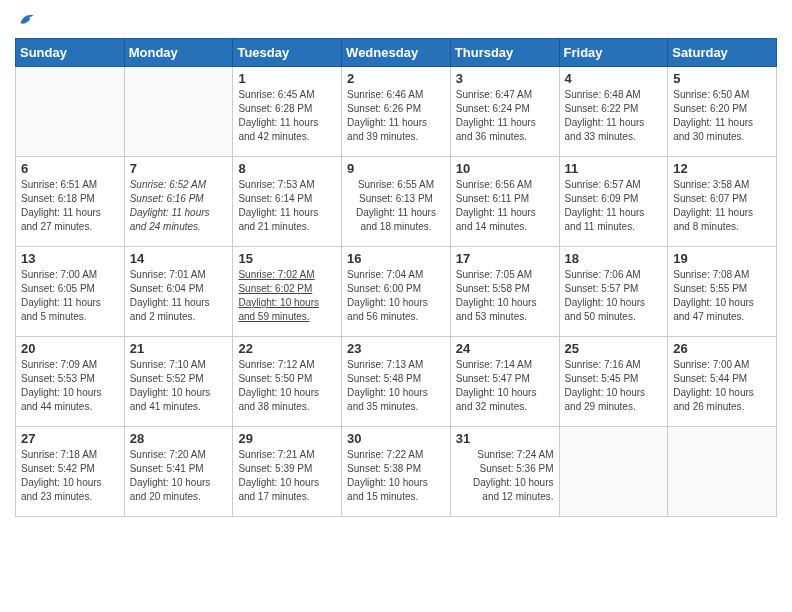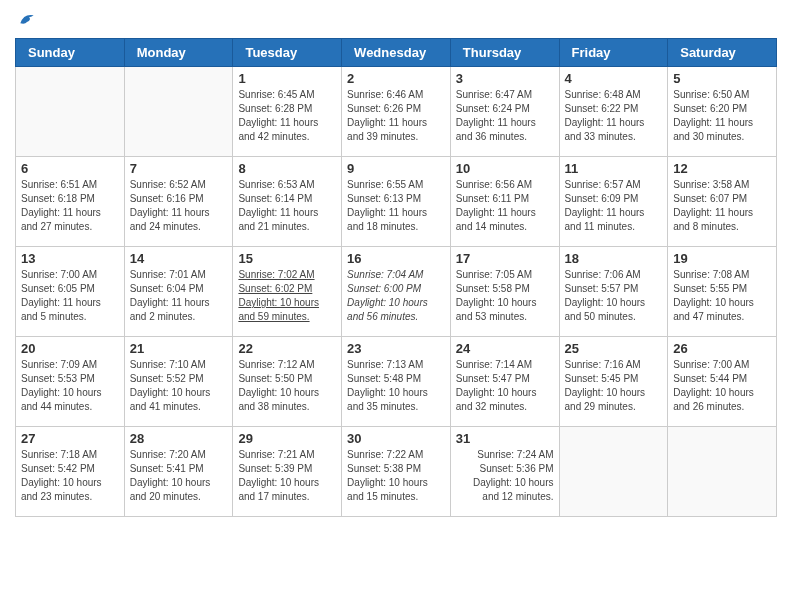--- a/index.html
+++ b/index.html
@@ -53,21 +53,21 @@
       color: #555;
     }
     .calendar {
       width: 100%;
       border-collapse: collapse;
       table-layout: fixed;
     }
     .calendar th {
       background-color: #2671b8;
       color: #fff;
-      padding: 6px 12px;
+      padding: 6px 4px;
       font-size: 13px;
       font-weight: bold;
       text-align: left;
       border: 1px solid #1a5a9a;
     }
     .calendar td {
       border: 1px solid #ccc;
       vertical-align: top;
       padding: 4px 5px;
       height: 90px;
@@ -158,33 +158,33 @@
       </tr>
       <tr>
         <td>
           <span class="day-number">6</span>
           <div class="day-info" style="white-space: pre-line;">Sunrise: 6:51 AM
 Sunset: 6:18 PM
 Daylight: 11 hours and 27 minutes.</div>
         </td>
         <td>
           <span class="day-number">7</span>
-          <div class="day-info" style="white-space: pre-line;">Sunrise: 6:52 AM
+          <div class="day-info" style="white-space: pre-line; font-style: italic;">Sunrise: 6:52 AM
 Sunset: 6:16 PM
 Daylight: 11 hours and 24 minutes.</div>
         </td>
         <td>
           <span class="day-number">8</span>
-          <div class="day-info" style="white-space: pre-line;">Sunrise: 6:53 AM
+          <div class="day-info" style="white-space: pre-line;">Sunrise: 7:53 AM
 Sunset: 6:14 PM
 Daylight: 11 hours and 21 minutes.</div>
         </td>
         <td>
           <span class="day-number">9</span>
-          <div class="day-info" style="white-space: pre-line;">Sunrise: 6:55 AM
+          <div class="day-info" style="white-space: pre-line; text-align: center;">Sunrise: 6:55 AM
 Sunset: 6:13 PM
 Daylight: 11 hours and 18 minutes.</div>
         </td>
         <td>
           <span class="day-number">10</span>
           <div class="day-info" style="white-space: pre-line;">Sunrise: 6:56 AM
 Sunset: 6:11 PM
 Daylight: 11 hours and 14 minutes.</div>
         </td>
         <td>
@@ -214,21 +214,21 @@
 Daylight: 11 hours and 2 minutes.</div>
         </td>
         <td>
           <span class="day-number">15</span>
           <div class="day-info" style="white-space: pre-line; text-decoration: underline;">Sunrise: 7:02 AM
 Sunset: 6:02 PM
 Daylight: 10 hours and 59 minutes.</div>
         </td>
         <td>
           <span class="day-number">16</span>
-          <div class="day-info" style="white-space: pre-line; font-style: italic;">Sunrise: 7:04 AM
+          <div class="day-info" style="white-space: pre-line;">Sunrise: 7:04 AM
 Sunset: 6:00 PM
 Daylight: 10 hours and 56 minutes.</div>
         </td>
         <td>
           <span class="day-number">17</span>
           <div class="day-info" style="white-space: pre-line;">Sunrise: 7:05 AM
 Sunset: 5:58 PM
 Daylight: 10 hours and 53 minutes.</div>
         </td>
         <td>

